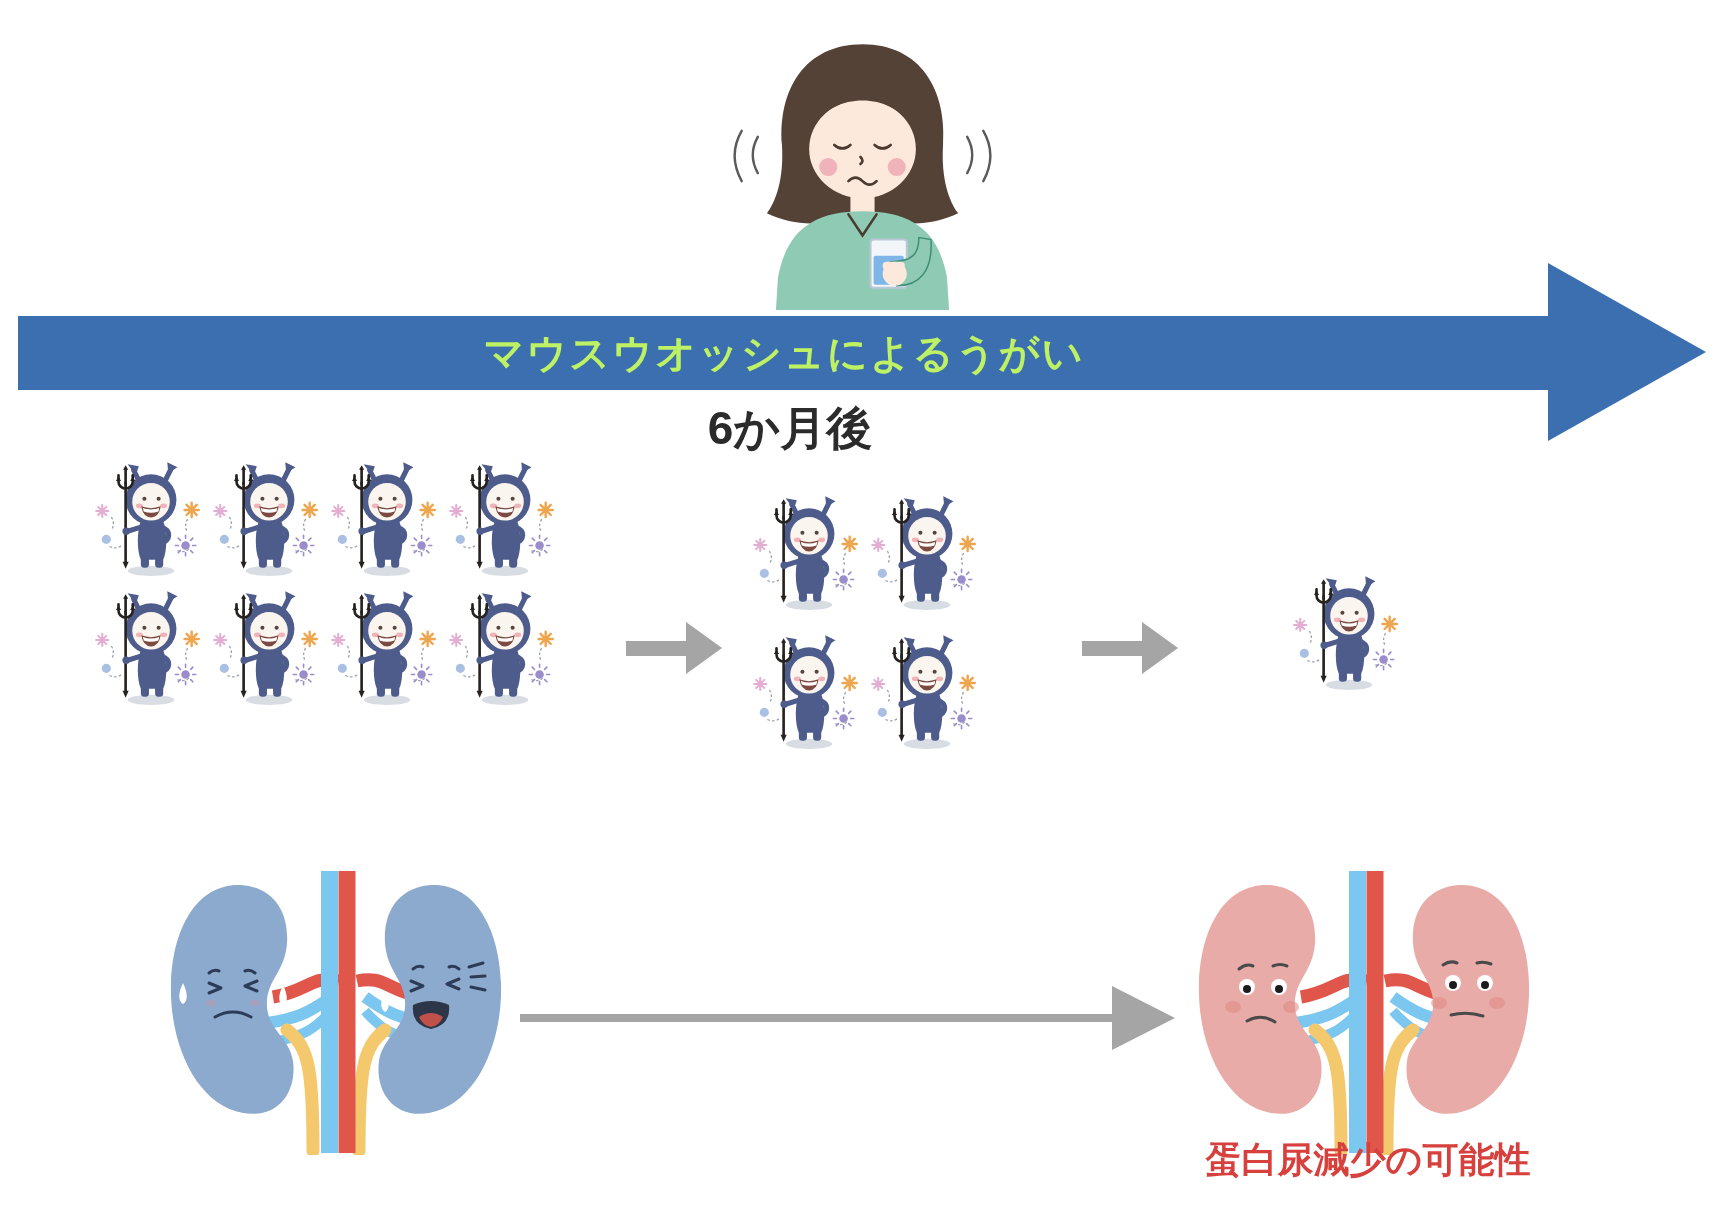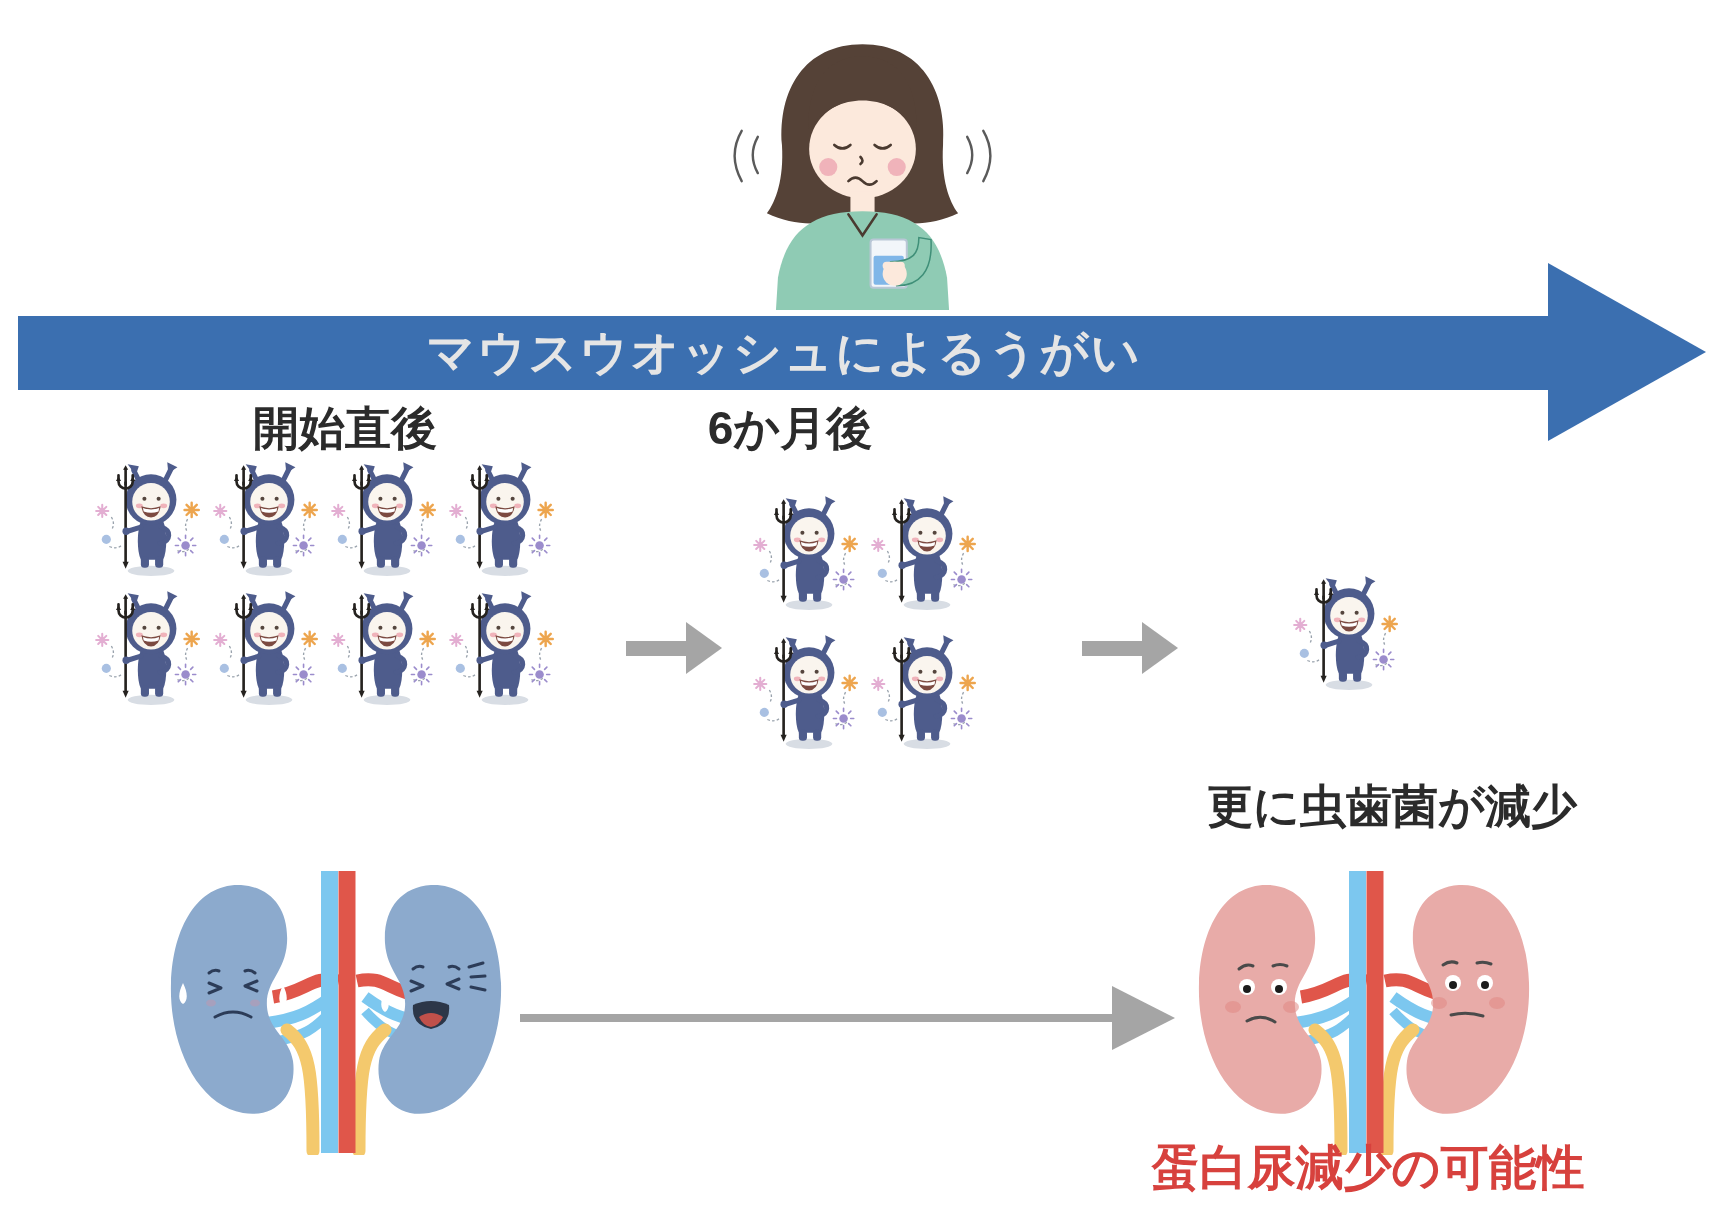--- a/index.html
+++ b/index.html
@@ -5,29 +5,29 @@
   html,body{margin:0;padding:0;background:#fff;}
   body{font-family:"Liberation Sans","DejaVu Sans",sans-serif;}
   #canvas{position:relative;width:1732px;height:1228px;background:#fff;overflow:hidden;}
 
   
   .band-shaft{position:absolute;left:18px;top:316px;width:1532px;height:74px;
     background:var(--band-blue,#3b6fb0);display:flex;align-items:center;justify-content:center;}
   .band-head{position:absolute;left:1548px;top:263px;width:0;height:0;
     border-top:89px solid transparent;border-bottom:89px solid transparent;
     border-left:158px solid var(--band-blue,#3b6fb0);}
-  .band-label{color:#e5e5e5;font-size:48px;font-weight:700;letter-spacing:2px;white-space:nowrap;}
+  .band-label{color:#bef264;font-size:40px;font-weight:700;letter-spacing:2px;white-space:nowrap;}
 
   
   .stage-label{position:absolute;top:398px;transform:translateX(-50%);
     font-size:46px;font-weight:700;color:var(--label-text,#2b2b2b);white-space:nowrap;}
   .stage-caption{position:absolute;top:776px;transform:translateX(-50%);
     font-size:46px;font-weight:700;color:var(--label-text,#2b2b2b);white-space:nowrap;}
   .result-caption{position:absolute;top:1136px;left:1368px;transform:translateX(-50%);
-    font-size:48px;font-weight:700;color:var(--result-red,#d7413d);white-space:nowrap;}
+    font-size:36px;font-weight:700;color:var(--result-red,#d7413d);white-space:nowrap;}
 
   
   .stage-devils{position:absolute;display:grid;gap:2px;grid-auto-rows:127px;}
   #stage-group-0{left:92px;top:452px;}
   #stage-group-1{left:750px;top:486px;row-gap:12px;}
   #stage-group-2{left:1290px;top:566px;}
   .devil{width:116px;height:127px;display:flex;align-items:center;justify-content:center;}
   .devil svg{width:112px;height:127px;}
 
   
@@ -173,21 +173,20 @@
     <path class="sweater" d="M238,230 C240,262 226,276 204,276 L198,252 C220,252 226,244 226,228 Z" stroke="#3f8f78" stroke-width="1.5"></path>
     <circle class="skin" cx="202" cy="264" r="12"></circle>
     <rect class="skin" x="190" y="252" width="22" height="8" rx="4"></rect>
   </svg>
 
   <div class="band-shaft">
     <span class="band-label">マウスウオッシュによるうがい</span>
   </div>
   <div class="band-head"></div>
 
-  <div class="stage-label" style="left:345px">開始直後</div>
   <div class="stage-label" style="left:790px">6か月後</div>
 
   <div class="stage-devils" id="stage-group-0" style="grid-template-columns: repeat(4, 116px);">
       <div class="devil">
         <svg viewBox="0 0 110 125">
           <use href="#sym-devil"></use>
         </svg>
       </div>
       <div class="devil">
         <svg viewBox="0 0 110 125">
@@ -257,21 +256,20 @@
 
   <div class="small-arrow" id="arrow-1">
     <div class="shaft"></div>
       <div class="head"></div>
   </div>
   <div class="small-arrow" id="arrow-2">
     <div class="shaft"></div>
       <div class="head"></div>
   </div>
 
-  <div class="stage-caption" style="left:1392px">更に虫歯菌が減少</div>
 
   <svg id="kidneys-before" viewBox="0 0 350 290">
     <g>
       <path class="vessel-red" stroke-width="13" d="M178,116 C150,110 148,126 112,132"></path>
       <path class="vessel-red" stroke-width="13" d="M196,116 C224,110 226,126 262,132"></path>
       <path class="vessel-blue" stroke-width="12" d="M170,132 C148,148 134,154 106,158"></path>
       <path class="vessel-blue" stroke-width="10" d="M170,146 C152,166 142,170 118,176"></path>
       <path class="vessel-blue" stroke-width="12" d="M204,132 C226,148 240,154 268,158"></path>
       <path class="vessel-blue" stroke-width="10" d="M204,146 C222,166 232,170 256,176"></path>
       <path class="ureter" stroke-width="13" d="M126,165 C148,182 152,205 152,286"></path>

